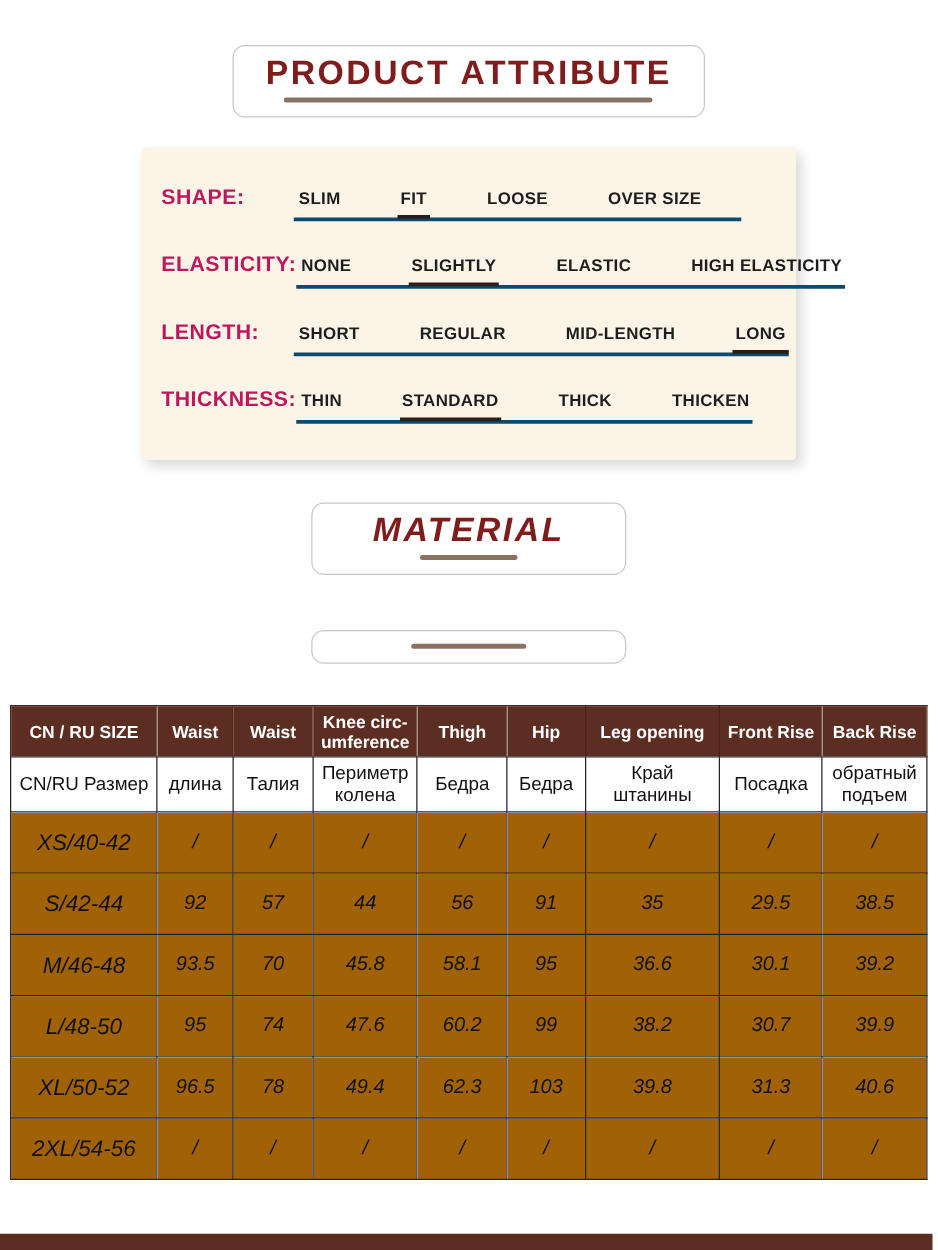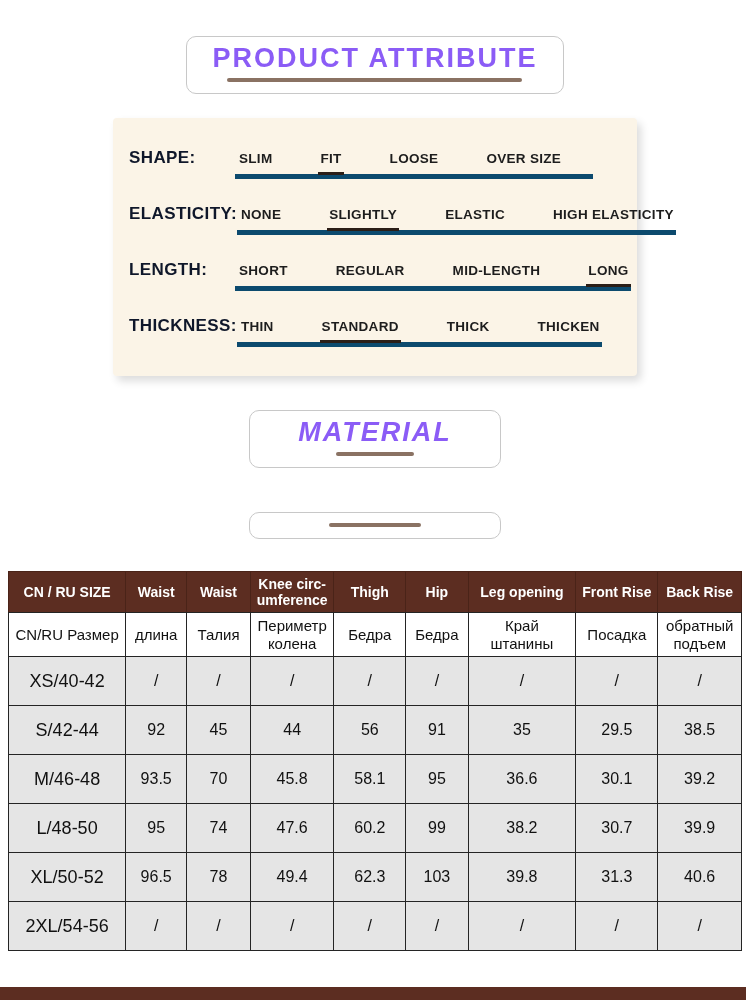--- a/index.html
+++ b/index.html
@@ -4,35 +4,35 @@
 <style>
   html,body { margin:0; padding:0; background:#fff; }
   body { font-family:"Liberation Sans", sans-serif; color:#111; }
   .page { position:relative; width:750px; height:1000px; background:#fff; overflow:hidden;
           padding-top:36px; box-sizing:border-box; }
 
   
   .section-header-wrap { text-align:center; }
   .section-box { display:inline-block; background:#fff; border:1px solid #c8c8c8;
                  border-radius:10px; padding:6px 26px 11px; min-width:252px; box-sizing:border-box; }
-  .section-title { font-size:27px; font-weight:bold; letter-spacing:2px; color:#8b5cf6; }
+  .section-title { font-size:27px; font-weight:bold; letter-spacing:2px; color:#7f1d1d; }
   .title-underline { height:4px; background:var(--accent,#8a7263); margin:4px auto 0; border-radius:2px; }
   .u-product { width:295px; }
   .u-material { width:78px; }
   .u-size { width:92px; }
 
   
   .attr-card { width:524px; margin:24px auto 0; background:var(--card-bg,#fbf4e7);
                border-radius:4px; box-shadow:4px 5px 9px rgba(0,0,0,.14);
                padding:30px 20px 4px 16px; box-sizing:border-box; }
   .attr-row { display:flex; align-items:baseline; margin-bottom:25px; }
-  .attr-label { flex:0 0 106px; font-size:17px; font-weight:bold; letter-spacing:.4px; color:#0f172a; }
+  .attr-label { flex:0 0 106px; font-size:17px; font-weight:bold; letter-spacing:.4px; color:#be185d; }
   .attr-options { flex:1; display:flex; align-items:baseline; column-gap:26px;
                   padding:0 2px 8px 4px; margin-right:24px;
-                  border-bottom:5px solid #0c4a6e;gap:48px; }
+                  border-bottom:3px solid #0c4a6e;gap:48px; }
   .attr-option { font-size:13.5px; font-weight:bold; letter-spacing:.3px;
                  position:relative; white-space:nowrap; color:#1d1d1d; }
   .attr-option.selected::after { content:""; position:absolute; left:-2px; right:-2px;
                                  bottom:-9px; height:3px; background:#2b1e17; }
 
   
   .mt-material { margin-top:34px;font-style:italic; }
   .material-text { margin-top:20px; text-align:center; }
   .material-line-en { font-size:17.5px; font-weight:bold; letter-spacing:.2px; }
   .material-line-ru { font-size:17px; margin-top:8px; }
@@ -40,21 +40,21 @@
   
   .mt-size { margin-top:44px; }
   .size-table { width:734px; margin:28px auto 0; border-collapse:collapse; table-layout:fixed; }
   .size-table th, .size-table td { border:1px solid #242424; text-align:center;
                                    vertical-align:middle; white-space:pre-line; overflow:hidden; }
   .head-en th { background:var(--table-header-bg,#5c2d21); color:#fff; font-size:14px;
                 font-weight:bold; line-height:1.15; padding:4px 2px; border-color:#4a2318;
                 border-bottom-color:#242424; }
   .head-ru th { font-size:15px; font-weight:normal; line-height:1.2; padding:3px 2px;
                 height:44px; box-sizing:border-box; background:#fff; }
-  .size-table tbody td { height:44px; font-size:16px; padding:2px; background:#e5e5e5; }
+  .size-table tbody td { height:44px; font-size:16px; padding:2px; background:#a16207;font-style:italic; }
   .size-table tbody td.size-col { font-size:18px; }
   .bottom-bar { position:absolute; left:0; bottom:0; width:746px; height:13px;
                 background:var(--bottom-bar,#5c2d21); }
 </style>
 </head>
 <body>
 
 <div class="page">
 
   <div class="section-header-wrap">
@@ -167,21 +167,21 @@
           <td>/</td>
           <td>/</td>
           <td>/</td>
           <td>/</td>
           <td>/</td>
           <td>/</td>
         </tr>
         <tr>
           <td class="size-col">S/42-44</td>
           <td>92</td>
-          <td>45</td>
+          <td>57</td>
           <td>44</td>
           <td>56</td>
           <td>91</td>
           <td>35</td>
           <td>29.5</td>
           <td>38.5</td>
         </tr>
         <tr>
           <td class="size-col">M/46-48</td>
           <td>93.5</td>

